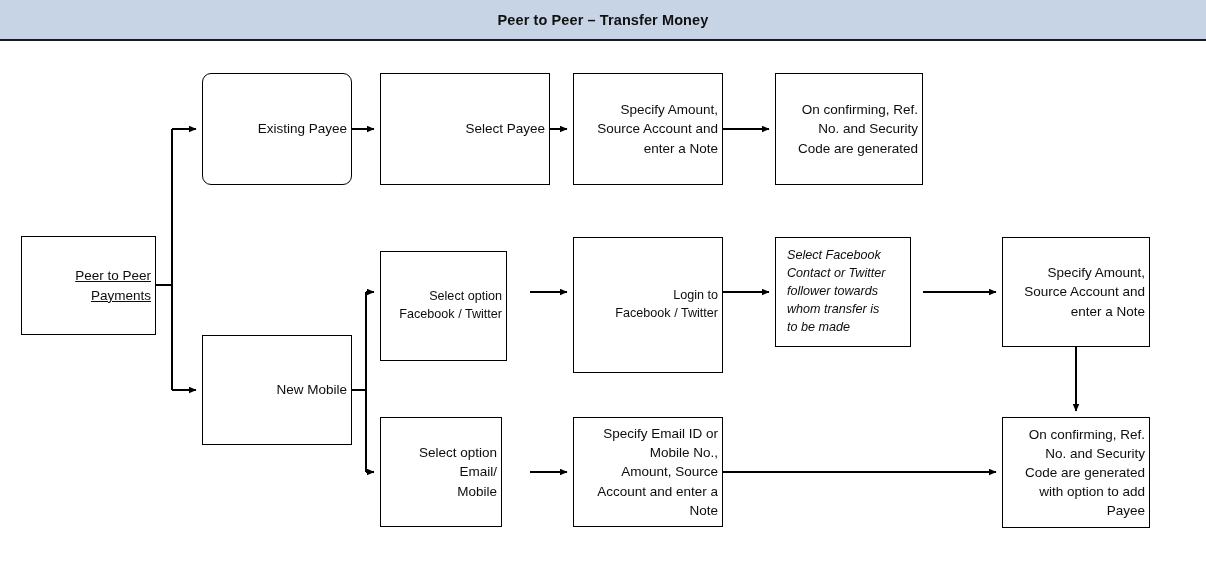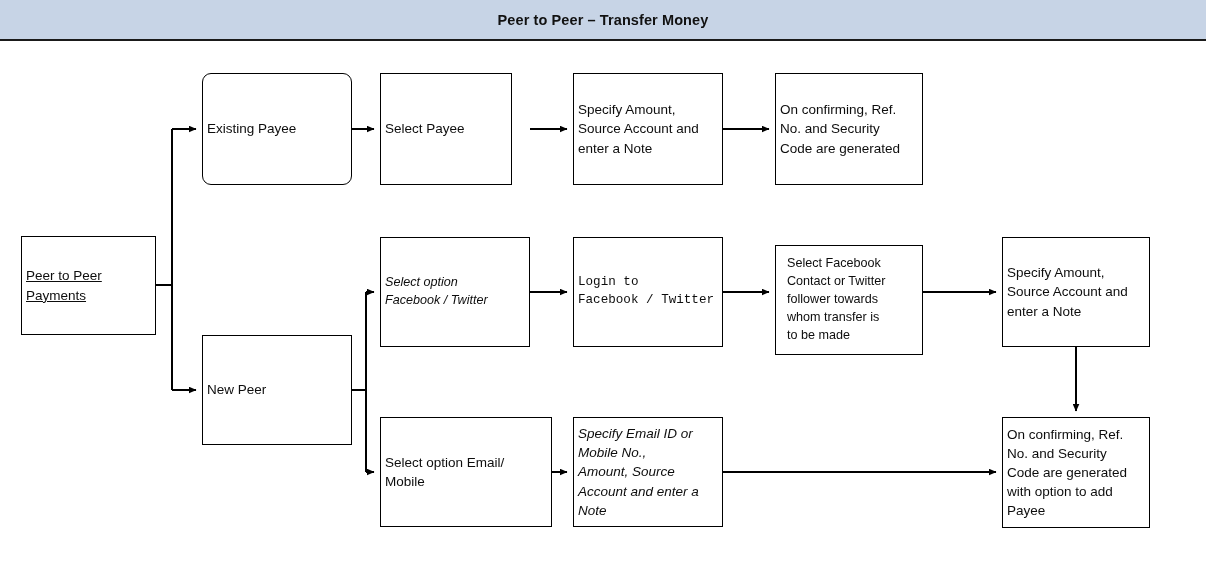--- a/index.html
+++ b/index.html
@@ -66,21 +66,21 @@
     border: 1px solid #000000;
     background: #ffffff;
     display: flex;
     align-items: center;
     justify-content: center;
     color: #0d0d0d;
   }
   .node .node-label {
     display: block;
     width: 100%;
-    text-align: left;
+    text-align: right;
     font-size: 13.5px;
     line-height: 1.42;
     white-space: pre-line;
     padding: 0 4px;
     box-sizing: border-box;
   }
   .node.align-left .node-label {
     text-align: left;
     padding-left: 11px;
   }
@@ -133,70 +133,70 @@
 
     <div class="node" style="left:21px; top:193px; width:135px; height:99px;text-decoration:underline;">
       <span class="node-label">Peer to Peer
 Payments</span>
     </div>
 
     <div class="node" style="left:202px; top:30px; width:150px; height:112px;border-radius:9px;">
       <span class="node-label">Existing Payee</span>
     </div>
 
-    <div class="node" style="left:380px; top:30px; width:132px; height:112px;">
+    <div class="node" style="left:380px; top:30px; width:170px; height:112px;">
       <span class="node-label">Select Payee</span>
     </div>
 
     <div class="node" style="left:573px; top:30px; width:150px; height:112px;">
       <span class="node-label">Specify Amount,
 Source Account and
 enter a Note</span>
     </div>
 
     <div class="node" style="left:775px; top:30px; width:148px; height:112px;">
       <span class="node-label">On confirming, Ref.
 No. and Security
 Code are generated</span>
     </div>
 
     <div class="node" style="left:202px; top:292px; width:150px; height:110px;">
-      <span class="node-label">New Peer</span>
-    </div>
-
-    <div class="node small" style="left:380px; top:194px; width:150px; height:110px;font-style:italic;">
+      <span class="node-label">New Mobile</span>
+    </div>
+
+    <div class="node small" style="left:380px; top:208px; width:127px; height:110px;">
       <span class="node-label">Select option
 Facebook / Twitter</span>
     </div>
 
-    <div class="node small" style="left:573px; top:194px; width:150px; height:110px;font-family:Liberation Mono, monospace;">
+    <div class="node small" style="left:573px; top:194px; width:150px; height:136px;">
       <span class="node-label">Login to
 Facebook / Twitter</span>
     </div>
 
-    <div class="node small align-left" style="left:775px; top:202px; width:148px; height:110px;">
+    <div class="node small align-left" style="left:775px; top:194px; width:136px; height:110px;font-style:italic;">
       <span class="node-label">Select Facebook
 Contact or Twitter
 follower towards
 whom transfer is
 to be made</span>
     </div>
 
     <div class="node" style="left:1002px; top:194px; width:148px; height:110px;">
       <span class="node-label">Specify Amount,
 Source Account and
 enter a Note</span>
     </div>
 
-    <div class="node" style="left:380px; top:374px; width:172px; height:110px;">
+    <div class="node" style="left:380px; top:374px; width:122px; height:110px;">
       <span class="node-label">Select option Email/
 Mobile</span>
     </div>
 
-    <div class="node" style="left:573px; top:374px; width:150px; height:110px;font-style:italic;">
+    <div class="node" style="left:573px; top:374px; width:150px; height:110px;">
       <span class="node-label">Specify Email ID or
 Mobile No.,
 Amount, Source
 Account and enter a
 Note</span>
     </div>
 
     <div class="node" style="left:1002px; top:374px; width:148px; height:111px;">
       <span class="node-label">On confirming, Ref.
 No. and Security

